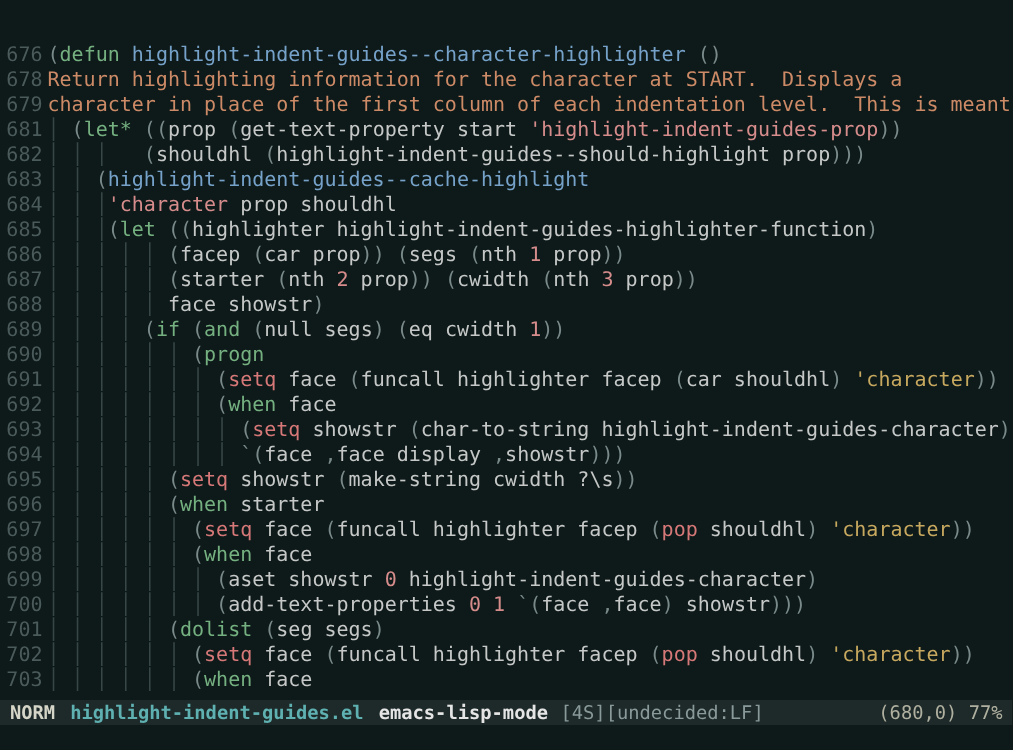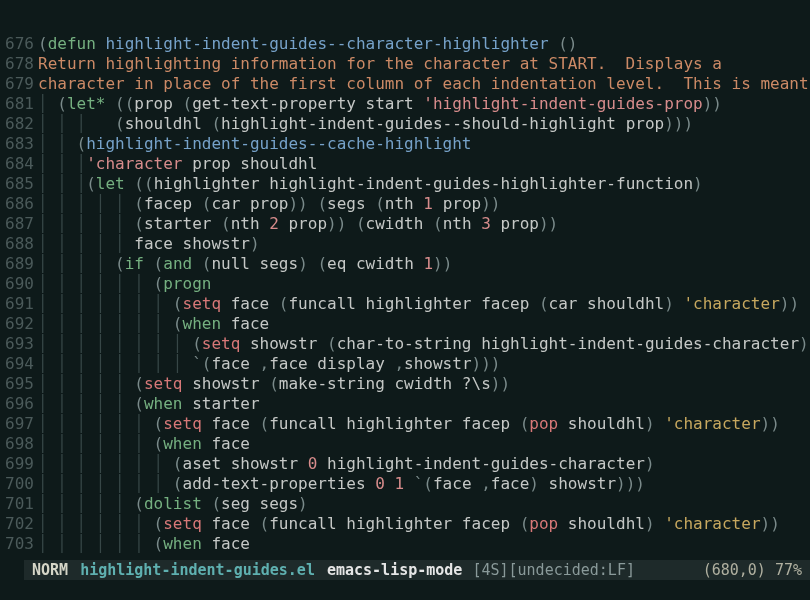--- a/index.html
+++ b/index.html
@@ -65,21 +65,20 @@
     position: absolute;
     left: 0; right: 0;
     bottom: 20px;
     height: 20px;
     background: #1e2a2a;
     color: #aaa;
     display: flex;
     align-items: center;
     padding: 0 8px;
     font-size: 15px;
-    margin-left: 24px;
   }
   .modeline .mode-state { color: #d6d6c8; font-weight: bold; margin-right: 12px;}
   .modeline .mode-file  { color: #5fb0b0; margin-right: 12px; font-weight: bold;}
   .modeline .mode-major { color: #e5e5e5; margin-right: 10px; font-weight: bold;}
   .modeline .mode-enc   { color: #8a9a9a; }
   .modeline .spacer { flex: 1; }
   .modeline .mode-pos { color: #b0b0a0; }
 
   .minibuffer {
     position: absolute;

